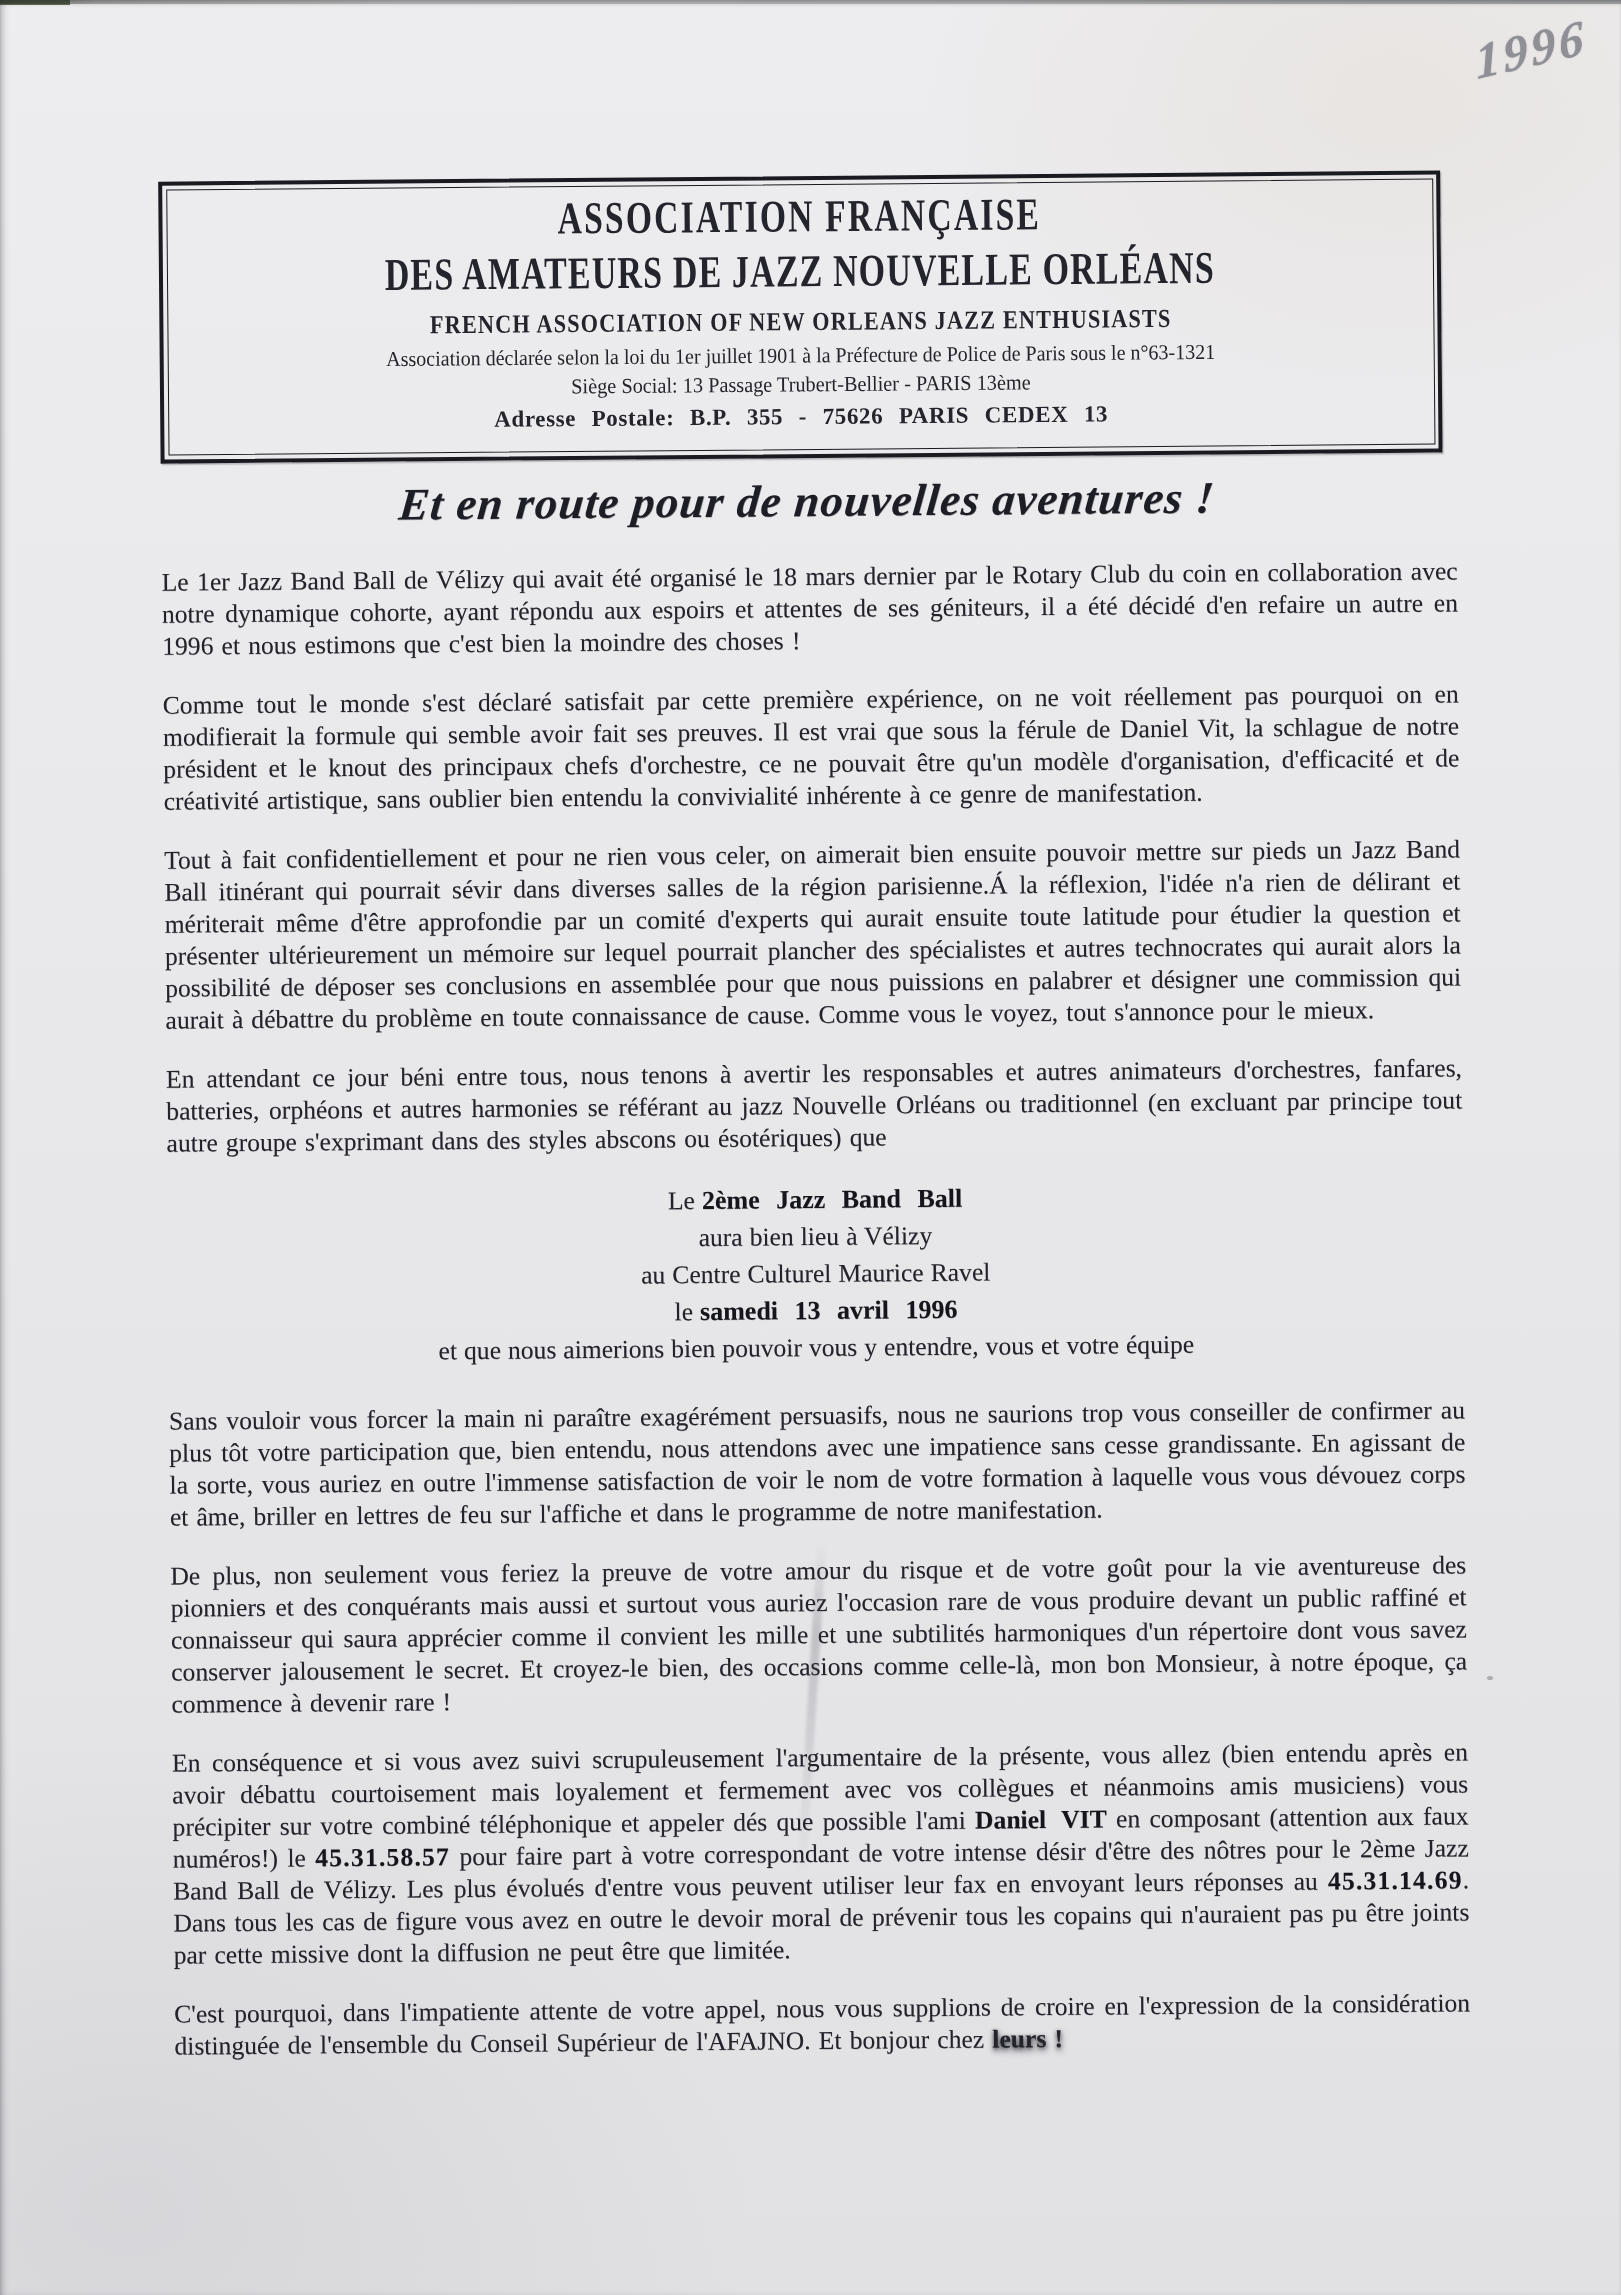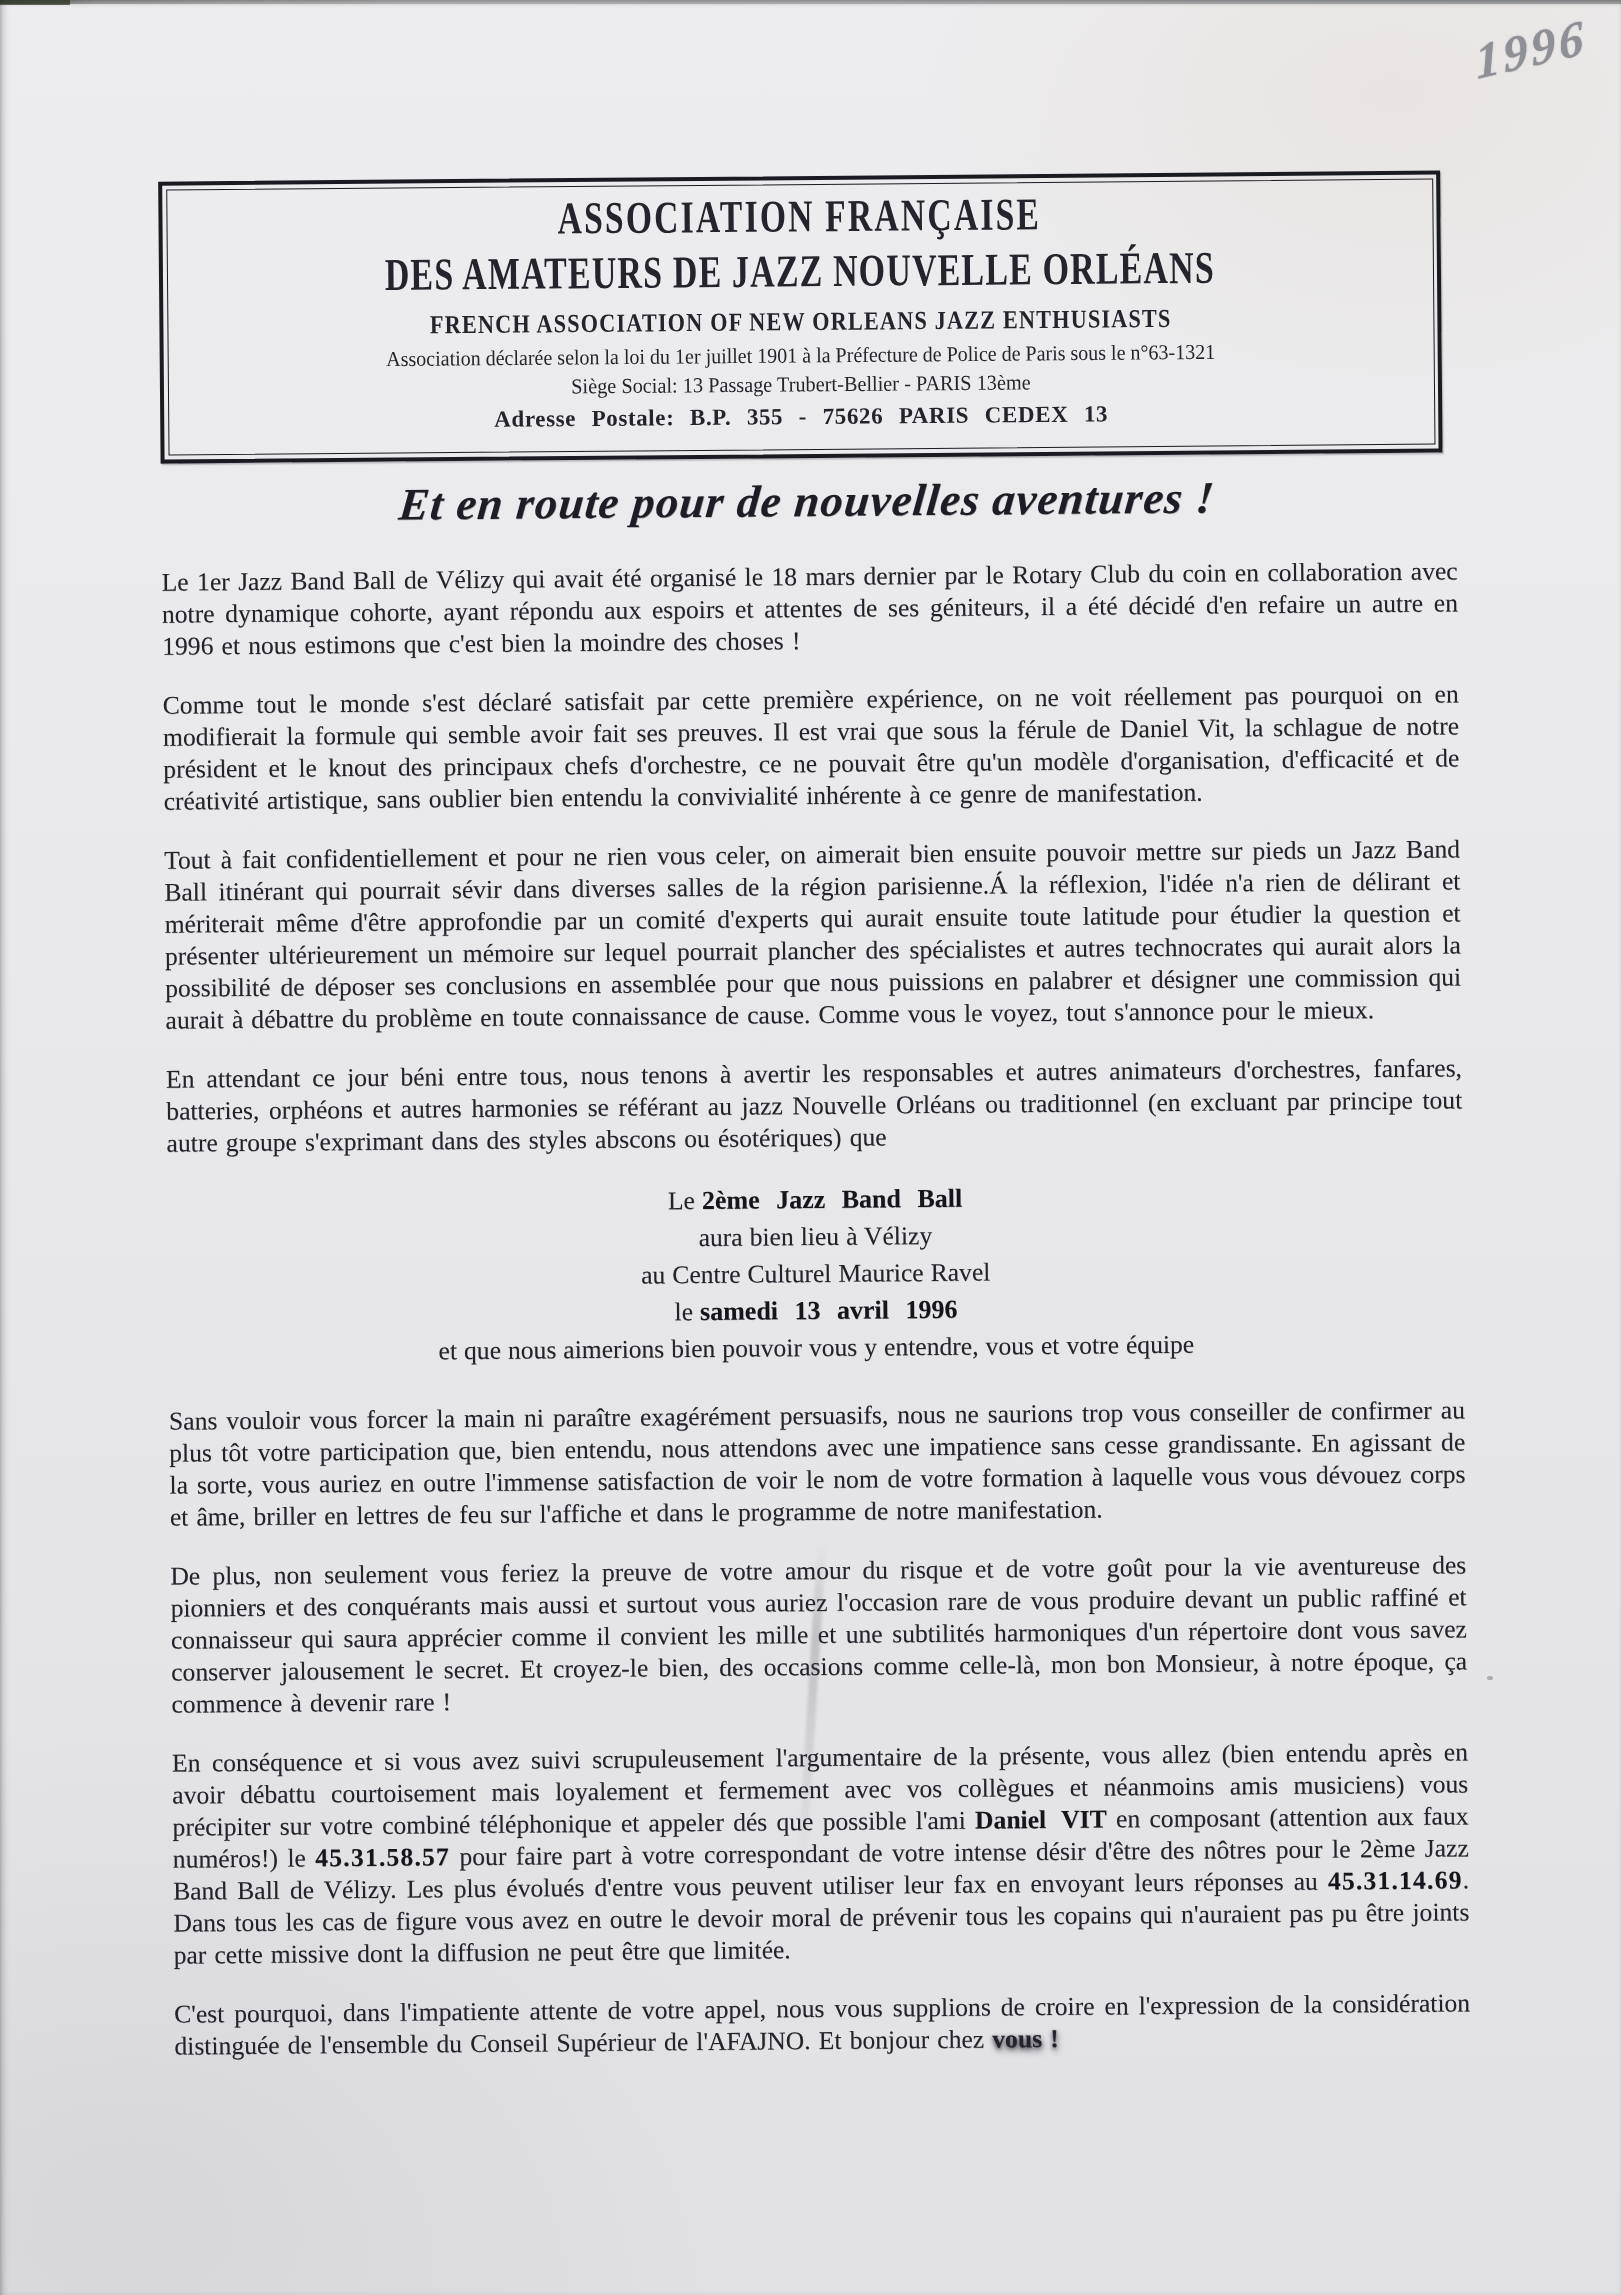--- a/index.html
+++ b/index.html
@@ -117,21 +117,21 @@
         <span class="event-line"><span>le </span><span class="ev-bold">samedi 13 avril 1996</span></span>
         <span class="event-line">et que nous aimerions bien pouvoir vous y entendre, vous et votre équipe</span>
       </div>
 
       <p>Sans vouloir vous forcer la main ni paraître exagérément persuasifs, nous ne saurions trop vous conseiller de confirmer au plus tôt votre participation que, bien entendu, nous attendons avec une impatience sans cesse grandissante. En agissant de la sorte, vous auriez en outre l'immense satisfaction de voir le nom de votre formation à laquelle vous vous dévouez corps et âme, briller en lettres de feu sur l'affiche et dans le programme de notre manifestation.</p>
 
       <p>De plus, non seulement vous feriez la preuve de votre amour du risque et de votre goût pour la vie aventureuse des pionniers et des conquérants mais aussi et surtout vous auriez l'occasion rare de vous produire devant un public raffiné et connaisseur qui saura apprécier comme il convient les mille et une subtilités harmoniques d'un répertoire dont vous savez conserver jalousement le secret. Et croyez-le bien, des occasions comme celle-là, mon bon Monsieur, à notre époque, ça commence à devenir rare !</p>
 
       <p><span>En conséquence et si vous avez suivi scrupuleusement l'argumentaire de la présente, vous allez (bien entendu après en avoir débattu courtoisement mais loyalement et fermement avec vos collègues et néanmoins amis musiciens) vous précipiter sur votre combiné téléphonique et appeler dés que possible l'ami </span><span class="name-bold">Daniel VIT</span><span> en composant (attention aux faux numéros!) le </span><span class="phone">45.31.58.57</span><span> pour faire part à votre correspondant de votre intense désir d'être des nôtres pour le 2ème Jazz Band Ball de Vélizy. Les plus évolués d'entre vous peuvent utiliser leur fax en envoyant leurs réponses au </span><span class="phone">45.31.14.69</span><span>. Dans tous les cas de figure vous avez en outre le devoir moral de prévenir tous les copains qui n'auraient pas pu être joints par cette missive dont la diffusion ne peut être que limitée.</span></p>
 
-      <p><span>C'est pourquoi, dans l'impatiente attente de votre appel, nous vous supplions de croire en l'expression de la considération distinguée de l'ensemble du Conseil Supérieur de l'AFAJNO.  Et bonjour chez </span><span class="smudge">vous !</span></p>
+      <p><span>C'est pourquoi, dans l'impatiente attente de votre appel, nous vous supplions de croire en l'expression de la considération distinguée de l'ensemble du Conseil Supérieur de l'AFAJNO.  Et bonjour chez </span><span class="smudge">leurs !</span></p>
 
     </div>
   </div>
 
   <div class="crease"></div>
   <div class="speck1"></div>
 
 </div>
 
 

